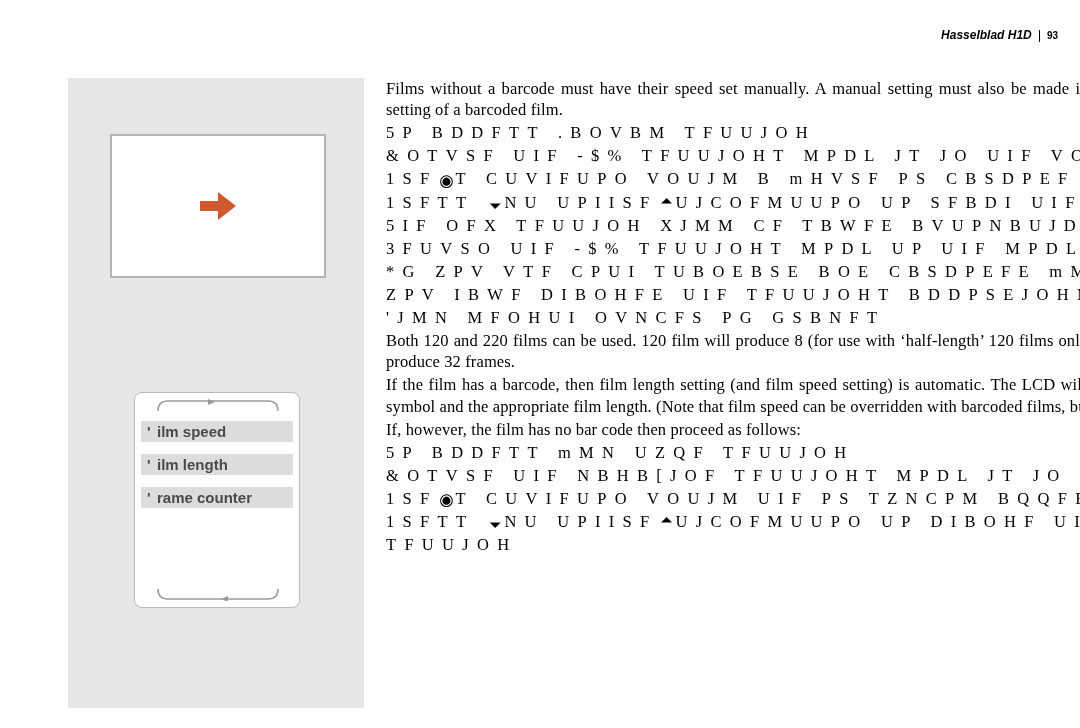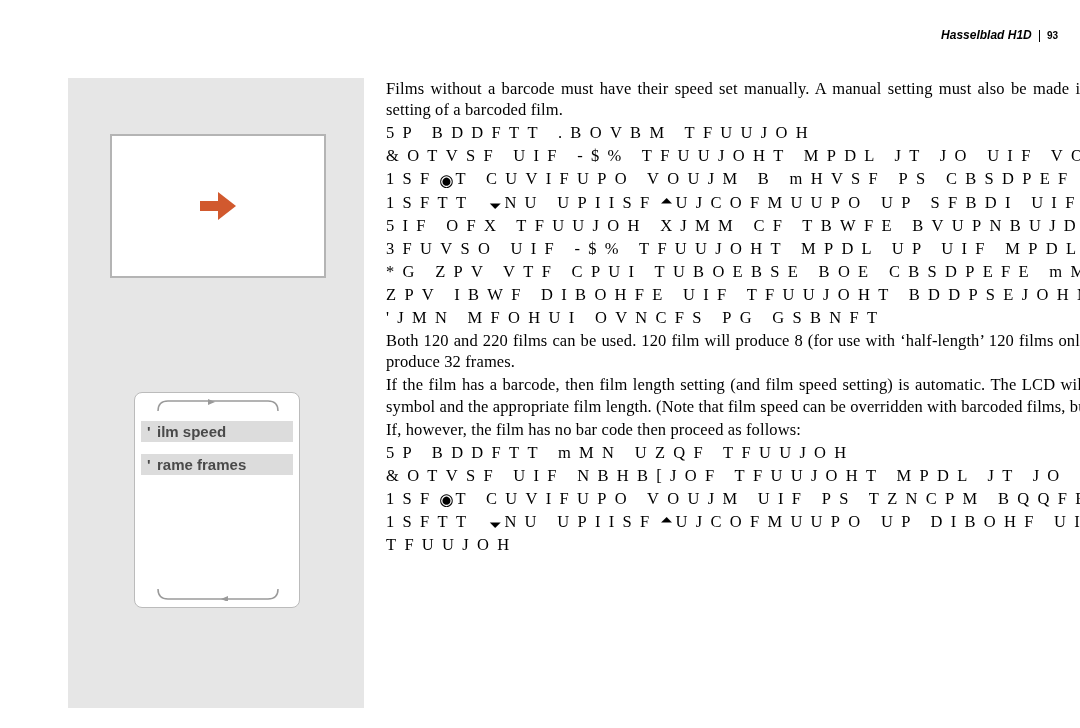--- a/index.html
+++ b/index.html
@@ -179,21 +179,24 @@
       <div class="menu-loop-top">
         <svg width="130" height="12" viewBox="0 0 130 12">
           <path d="M 5 12 Q 5 2 15 2 L 115 2 Q 125 2 125 12" fill="none" stroke="#9a9a9a" stroke-width="1.5"></path>
           <polygon points="55,0 55,6 62,3" fill="#9a9a9a"></polygon>
         </svg>
       </div>
       <div class="menu-item">
         <span class="glyph">'</span><span>ilm speed</span>
       </div>
       <div class="menu-item">
-        <span class="glyph">'</span><span>rame frames</span>
+        <span class="glyph">'</span><span>ilm length</span>
+      </div>
+      <div class="menu-item">
+        <span class="glyph">'</span><span>rame counter</span>
       </div>
       <div class="menu-loop-bot">
         <svg width="130" height="12" viewBox="0 0 130 12">
           <path d="M 5 0 Q 5 10 15 10 L 115 10 Q 125 10 125 0" fill="none" stroke="#9a9a9a" stroke-width="1.5"></path>
           <polygon points="75,7 75,13 68,10" fill="#9a9a9a"></polygon>
         </svg>
       </div>
     </div>
   </div>
 

